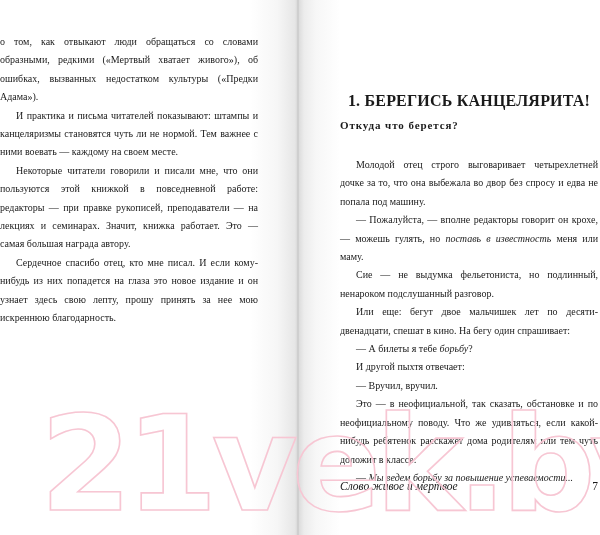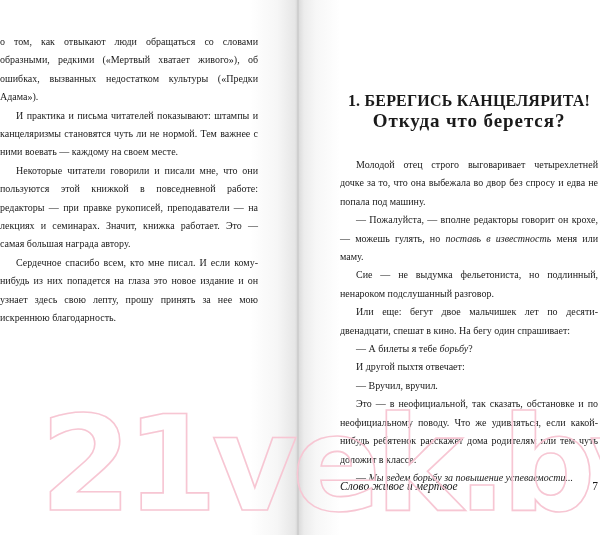--- a/index.html
+++ b/index.html
@@ -28,22 +28,22 @@
   }
   .text p { margin: 0; text-indent: 16px; }
   .text p.noindent { text-indent: 0; }
   .left-text { position: absolute; left: 0; top: 33px; width: 258px; }
   .right-text { position: absolute; left: 340px; top: 156px; width: 258px; }
   .chapter-title {
     position: absolute; left: 340px; top: 92px; width: 258px;
     text-align: center; font-weight: bold; font-size: 16px; letter-spacing: 0.2px;
   }
   .section-title {
-    position: absolute; left: 340px; top: 110px; width: 258px;
-    text-align: center; font-weight: bold; font-size: 19px; letter-spacing: 0.3px;
+    position: absolute; left: 340px; top: 119px; width: 258px;
+    text-align: left; font-weight: bold; font-size: 11px; letter-spacing: 0.3px;
   }
   .spaced { letter-spacing: 0.9px; }
   em { font-style: italic; }
   .footer {
     position: absolute; left: 340px; top: 480px; width: 258px;
     font-size: 11.5px; display: flex; justify-content: space-between;
   }
   .footer .running-title { font-style: italic; }
   .watermark {
     position: absolute; left: 40px; top: 405px;
@@ -56,21 +56,21 @@
 </head>
 <body>
 
 <div class="spread">
 
   <div class="page page-left">
     <div class="text left-text">
       <p class="noindent">о том, как отвыкают люди обращаться со словами образными, редкими («Мертвый хватает живого»), об ошибках, вызванных недостатком культуры («Предки Адама»).</p>
       <p>И практика и письма читателей показывают: штампы и канцеляризмы становятся чуть ли не нормой. Тем важнее с ними воевать — каждому на своем месте.</p>
       <p>Некоторые читатели говорили и писали мне, что они пользуются этой книжкой в повседневной работе: редакторы — при правке рукописей, преподаватели — на лекциях и семинарах. Значит, книжка работает. Это — самая большая награда автору.</p>
-      <p>Сердечное спасибо всем, кто мне писал. И если кому-нибудь из них попадется на глаза это новое издание и он узнает здесь свою лепту, прошу принять за нее мою искреннюю благодарность.</p>
+      <p>Сердечное спасибо отец, кто мне писал. И если кому-нибудь из них попадется на глаза это новое издание и он узнает здесь свою лепту, прошу принять за нее мою искреннюю благодарность.</p>
     </div>
   </div>
 
   <div class="page page-right"></div>
   <div class="gutter"></div>
 
   <div class="chapter-title">1. БЕРЕГИСЬ КАНЦЕЛЯРИТА!</div>
   <div class="section-title spaced">Откуда что берется?</div>
 
   <div class="text right-text">

